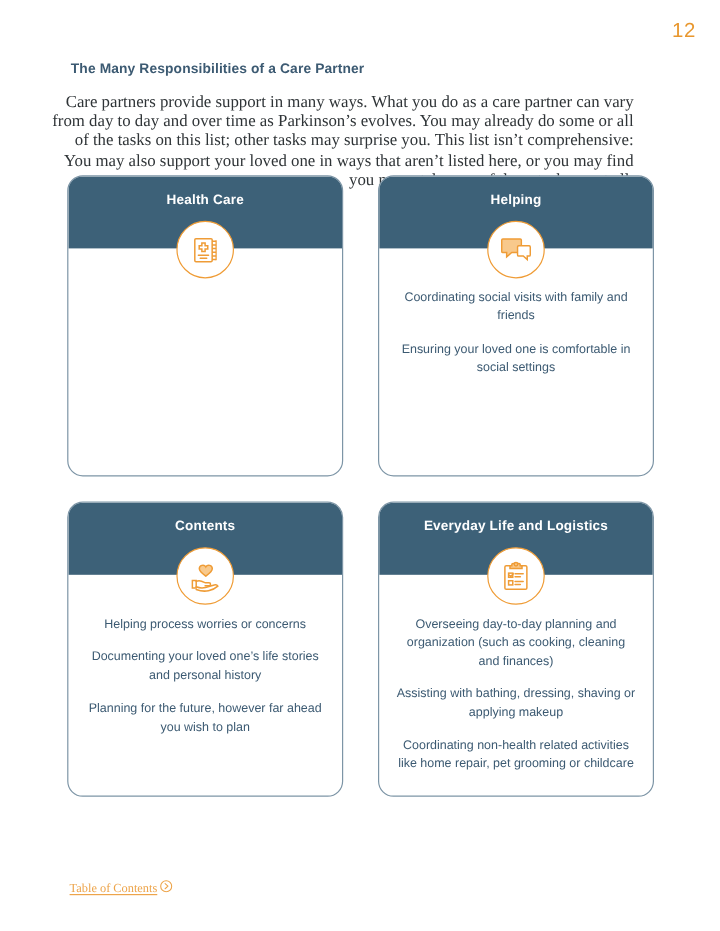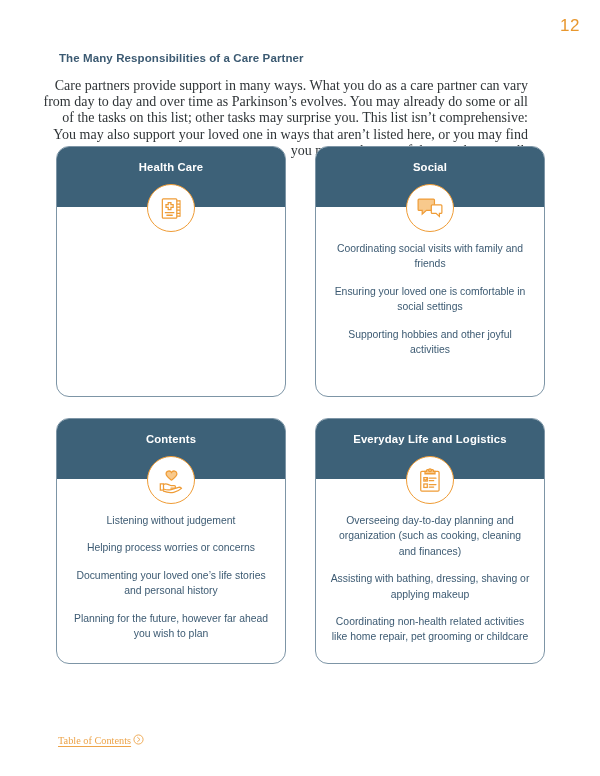--- a/index.html
+++ b/index.html
@@ -165,49 +165,47 @@
         <path d="M19.5 6.2 h3.4 M19.5 9.4 h3.4 M19.5 12.6 h3.4 M19.5 15.8 h3.4 M19.5 19 h3.4 M19.5 22 h3.4"></path>
         <path d="M22.9 5.4 v17.2" stroke-width="1.1"></path>
         <path d="M10.6 7.8 h2.8 v2.3 h2.3 v2.8 h-2.3 v2.3 h-2.8 v-2.3 h-2.3 v-2.8 h2.3 z"></path>
         <path d="M7.6 18.4 h8.8 M9.2 21 h5.6" stroke-linecap="round"></path>
       </svg>
     </div>
   </div>
 
   <div class="card r1">
     <div class="card-header">
-      <div class="card-title">Social</div>
+      <div class="card-title">Helping</div>
     </div>
     <div class="icon-badge">
       <svg width="28" height="26" viewBox="0 0 30 28" fill="none" stroke="#ef9c36" stroke-width="1.3">
         <path d="M3.2 4.4 h15.6 a1 1 0 0 1 1 1 v10.2 a1 1 0 0 1 -1 1 h-7.6 l-4.6 4 v-4 h-3.4 a1 1 0 0 1 -1 -1 v-10.2 a1 1 0 0 1 1 -1 z" fill="#f8c98c"></path>
         <path d="M17.4 10.6 h9.4 a1 1 0 0 1 1 1 v7.2 a1 1 0 0 1 -1 1 h-1.7 v3.2 l-3.6 -3.2 h-4.1 a1 1 0 0 1 -1 -1 v-7.2 a1 1 0 0 1 1 -1 z" fill="#ffffff"></path>
       </svg>
     </div>
     <div class="card-body">
       <div class="card-item">Coordinating social visits with family and friends</div>
       <div class="card-item">Ensuring your loved one is comfortable in social settings</div>
-      <div class="card-item">Supporting hobbies and other joyful activities</div>
     </div>
   </div>
 
   <div class="card r2">
     <div class="card-header">
       <div class="card-title">Contents</div>
     </div>
     <div class="icon-badge">
       <svg width="29" height="27" viewBox="0 0 30 28" fill="none" stroke="#ef9c36" stroke-width="1.3">
         <path d="M15 13.6 c-3.3 -2.4 -5.6 -4 -5.6 -6.3 a3 3 0 0 1 5.6 -1.6 a3 3 0 0 1 5.6 1.6 c0 2.3 -2.3 3.9 -5.6 6.3 z" fill="#f8c98c"></path>
         <path d="M3.4 17.4 h3.3 v6.5 h-3.3 z"></path>
         <path d="M6.7 18.2 c1.6 -0.9 3.2 -0.8 4.6 -0.2 l3.4 1.4 h3.1 a1.3 1.3 0 0 1 0 2.6 h-3.4" stroke-linecap="round"></path>
         <path d="M6.7 22.8 c2.6 1 5.4 1.3 8 0.6 l7.6 -2.2 c1.3 -0.4 2.6 0 3.1 1 c-2.2 2 -5.2 3.4 -8.1 4 c-3.3 0.7 -7 0.3 -10.6 -1.1" stroke-linecap="round"></path>
       </svg>
     </div>
     <div class="card-body">
-      <div class="card-item">Listening without judgement</div>
       <div class="card-item">Helping process worries or concerns</div>
       <div class="card-item">Documenting your loved one’s life stories and personal history</div>
       <div class="card-item">Planning for the future, however far ahead you wish to plan</div>
     </div>
   </div>
 
   <div class="card r2">
     <div class="card-header">
       <div class="card-title">Everyday Life and Logistics</div>
     </div>

